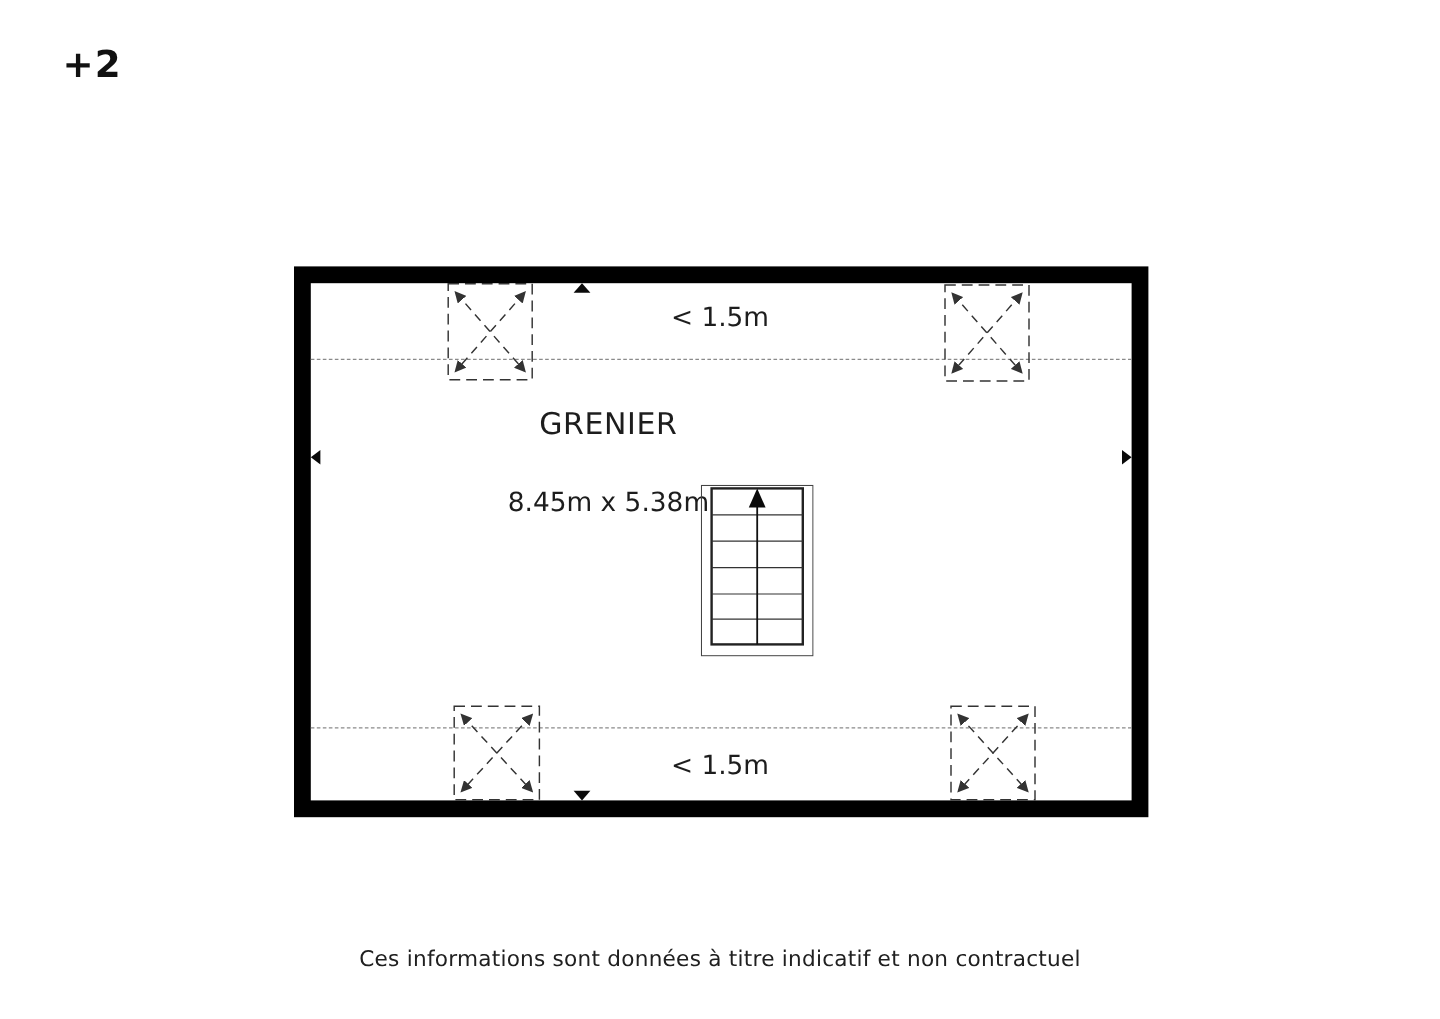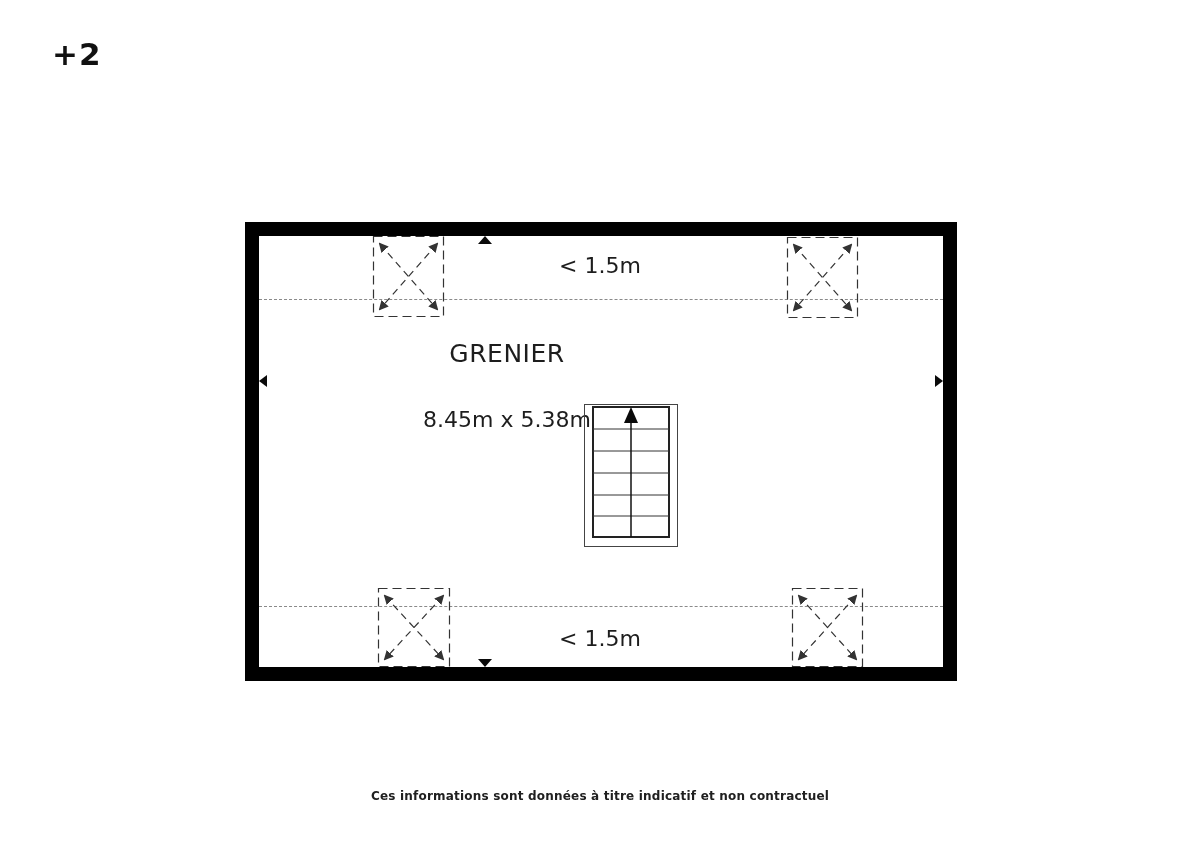--- a/index.html
+++ b/index.html
@@ -29,21 +29,21 @@
   .room-name{width:300px;left:98px;top:103px;font-size:25px;letter-spacing:0.5px;}
   .room-dims{width:300px;left:98px;top:131px;font-size:22px;margin-top:40px;}
   .stairs{position:absolute;left:325px;top:168px;}
   .marker{position:absolute;width:0;height:0;}
   .marker.up{left:219px;top:0;border-left:7px solid transparent;border-right:7px solid transparent;border-bottom:8px solid #0a0a0a;}
   .marker.down{left:219px;top:423px;border-left:7px solid transparent;border-right:7px solid transparent;border-top:8px solid #0a0a0a;}
   .marker.left{left:0;top:139px;border-top:6px solid transparent;border-bottom:6px solid transparent;border-right:8px solid #0a0a0a;}
   .marker.right{left:676px;top:139px;border-top:6px solid transparent;border-bottom:6px solid transparent;border-left:8px solid #0a0a0a;}
   .disclaimer{
     position:absolute;left:0;top:789px;width:1200px;text-align:center;
-    font-size:12px;font-weight:700;color:#202020;letter-spacing:0.2px;
+    font-size:18px;font-weight:400;color:#202020;letter-spacing:0.2px;
   }
   .defs-svg{position:absolute;width:0;height:0;}
 </style>
 </head>
 <body>
 
 <svg class="defs-svg" aria-hidden="true">
   <defs>
     <marker id="arw" viewBox="0 0 10 10" refX="8" refY="5" markerWidth="8" markerHeight="8" orient="auto-start-reverse">
       <path d="M0,0 L10,5 L0,10 z" fill="#333"></path>

